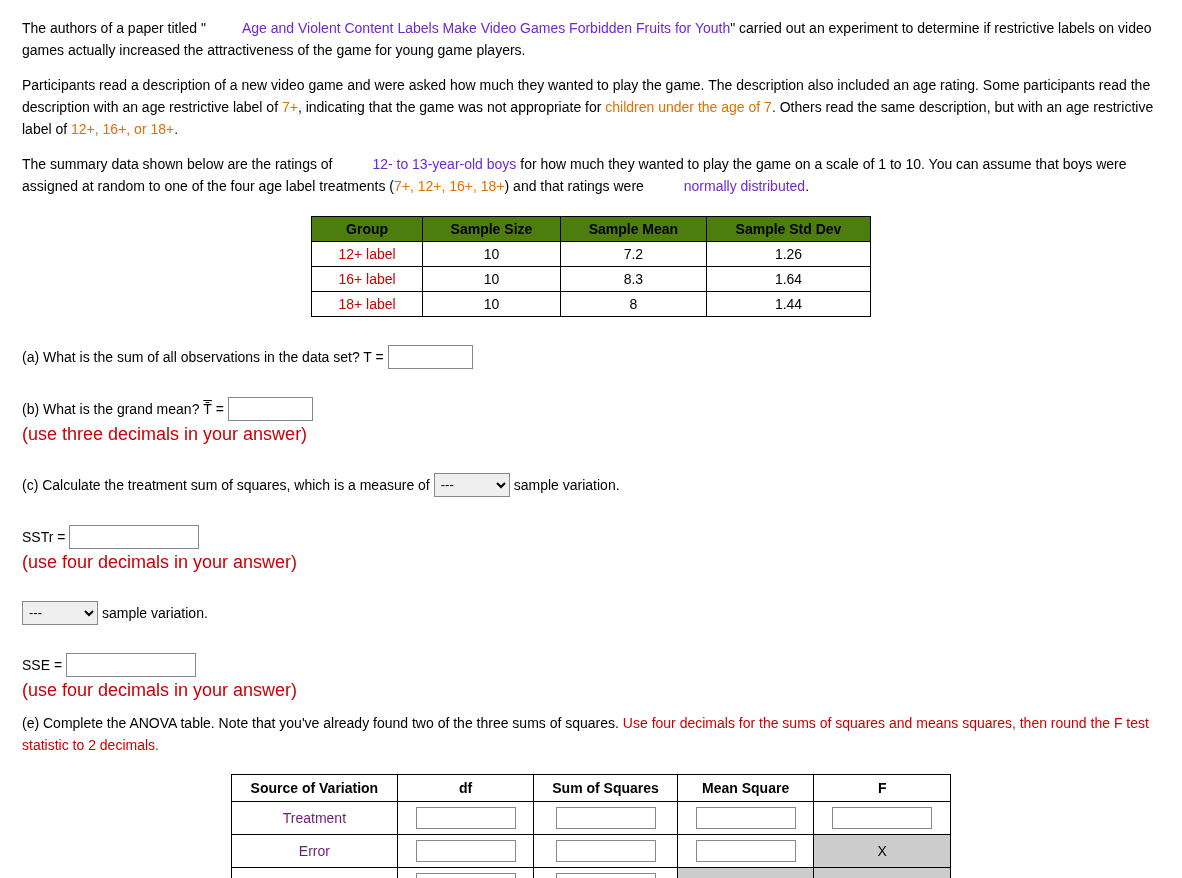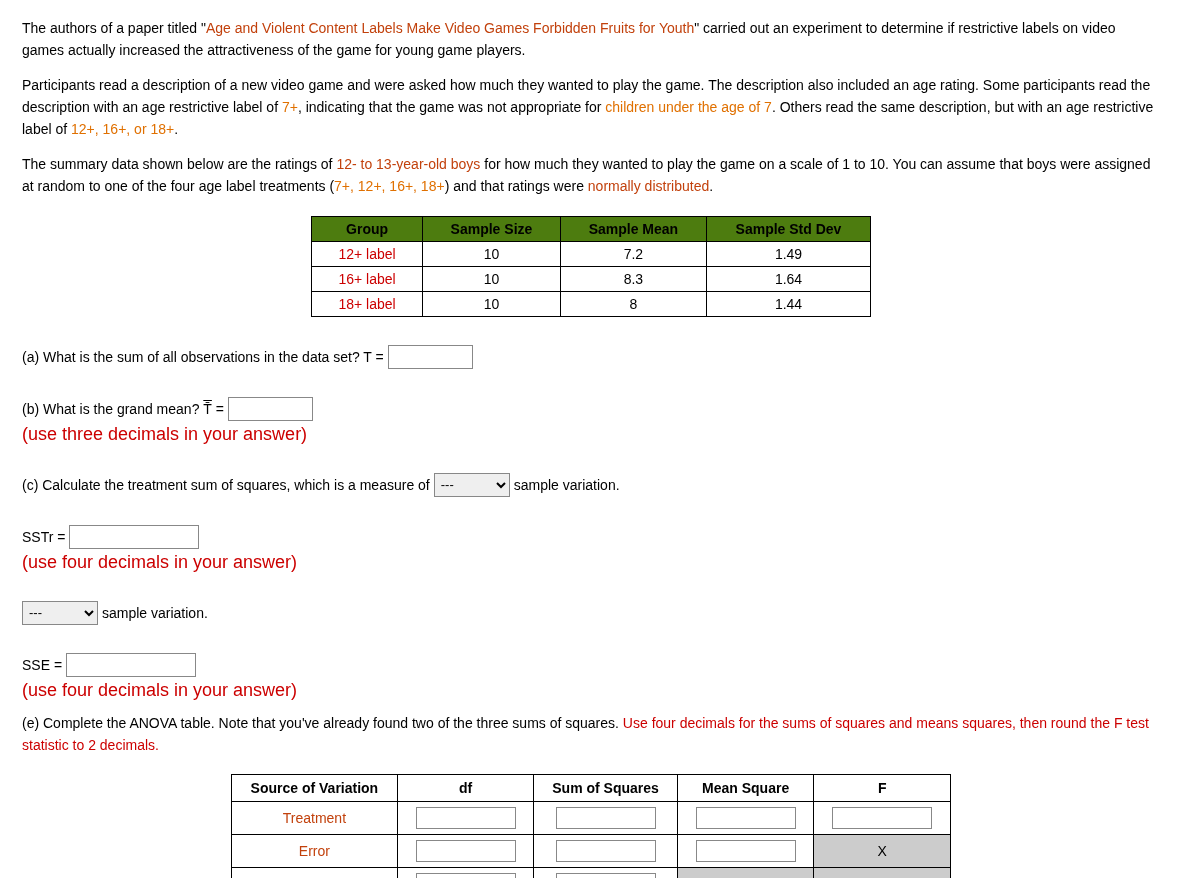--- a/index.html
+++ b/index.html
@@ -7,21 +7,21 @@
       font-family: Arial, sans-serif;
       font-size: 14px;
       color: #000;
       background: #fff;
       padding: 18px 22px;
       width: 1182px;
       min-height: 878px;
     }
     p { line-height: 1.55; margin-bottom: 14px; }
     .highlight { color: #c00; }
-    .blue { color: #c2410c; }
+    .blue { color: #6d28d9; margin-left: 36px; }
     .orange { color: #e07000; }
 
     
     .data-table-wrapper {
       display: flex;
       justify-content: center;
       margin: 18px 0 24px 0;
     }
     .data-table {
       border-collapse: collapse;
@@ -70,21 +70,21 @@
       padding-left: 8px;
     }
     .anova-table th, .anova-table td {
       border: 1px solid #000;
       padding: 5px 14px;
       text-align: center;
       font-size: 14px;
       min-width: 120px;
     }
     .anova-table th { font-weight: bold; }
-    .anova-table td.row-label { color: #c2410c; }
+    .anova-table td.row-label { color: #701a75; }
     .anova-table td.x-cell { background: #ccc; color: #000; }
     .anova-table td input[type="text"] {
       width: 100px;
       height: 22px;
       border: 1px solid #888;
       font-size: 13px;
     }
     .bold { font-weight: bold; }
     .math-bar { text-decoration: overline; display: inline; }
   </style>
@@ -109,21 +109,21 @@
         <th>Sample Size</th>
         <th>Sample Mean</th>
         <th>Sample Std Dev</th>
       </tr>
     </thead>
     <tbody id="data-tbody">
         <tr>
       <td class="group-name">12+ label</td>
       <td>10</td>
       <td>7.2</td>
-      <td>1.49</td>
+      <td>1.26</td>
     </tr>
         <tr>
       <td class="group-name">16+ label</td>
       <td>10</td>
       <td>8.3</td>
       <td>1.64</td>
     </tr>
         <tr>
       <td class="group-name">18+ label</td>
       <td>10</td>

